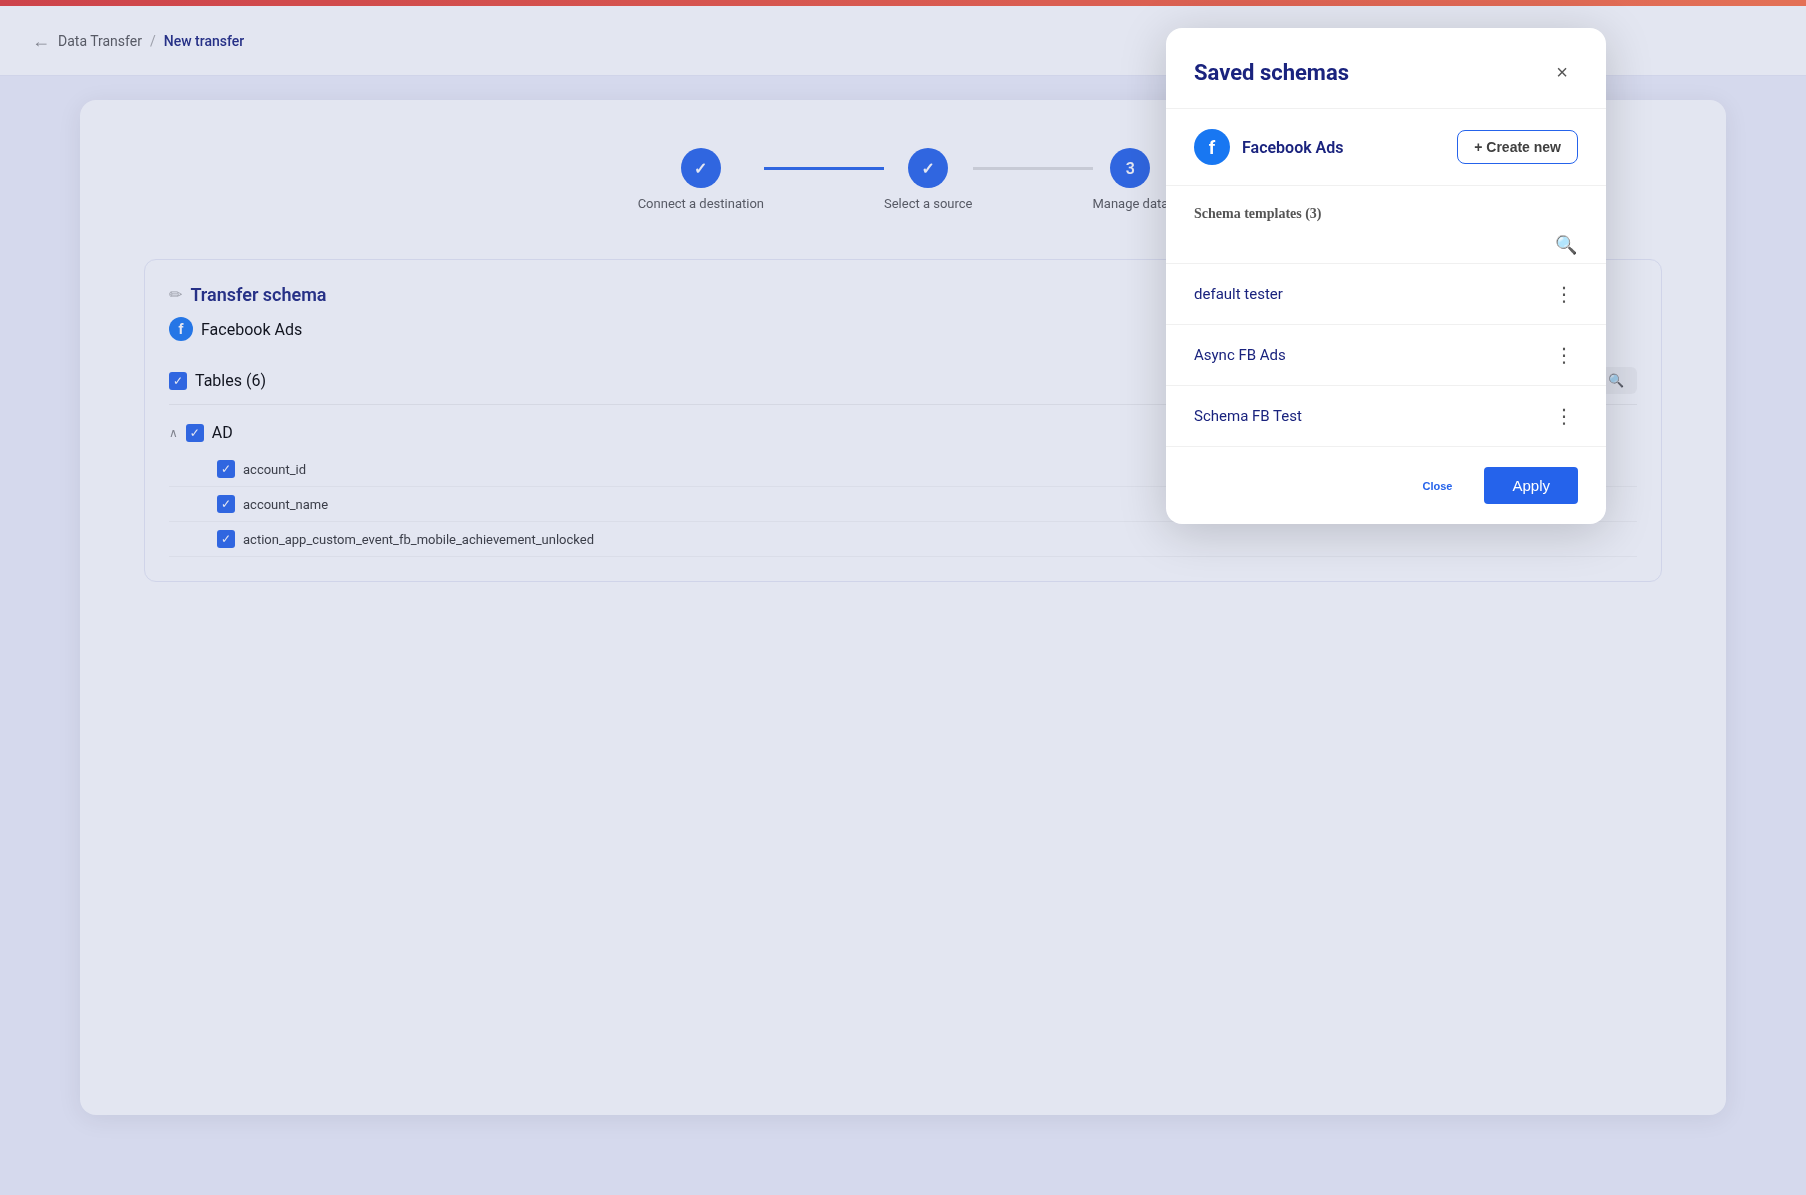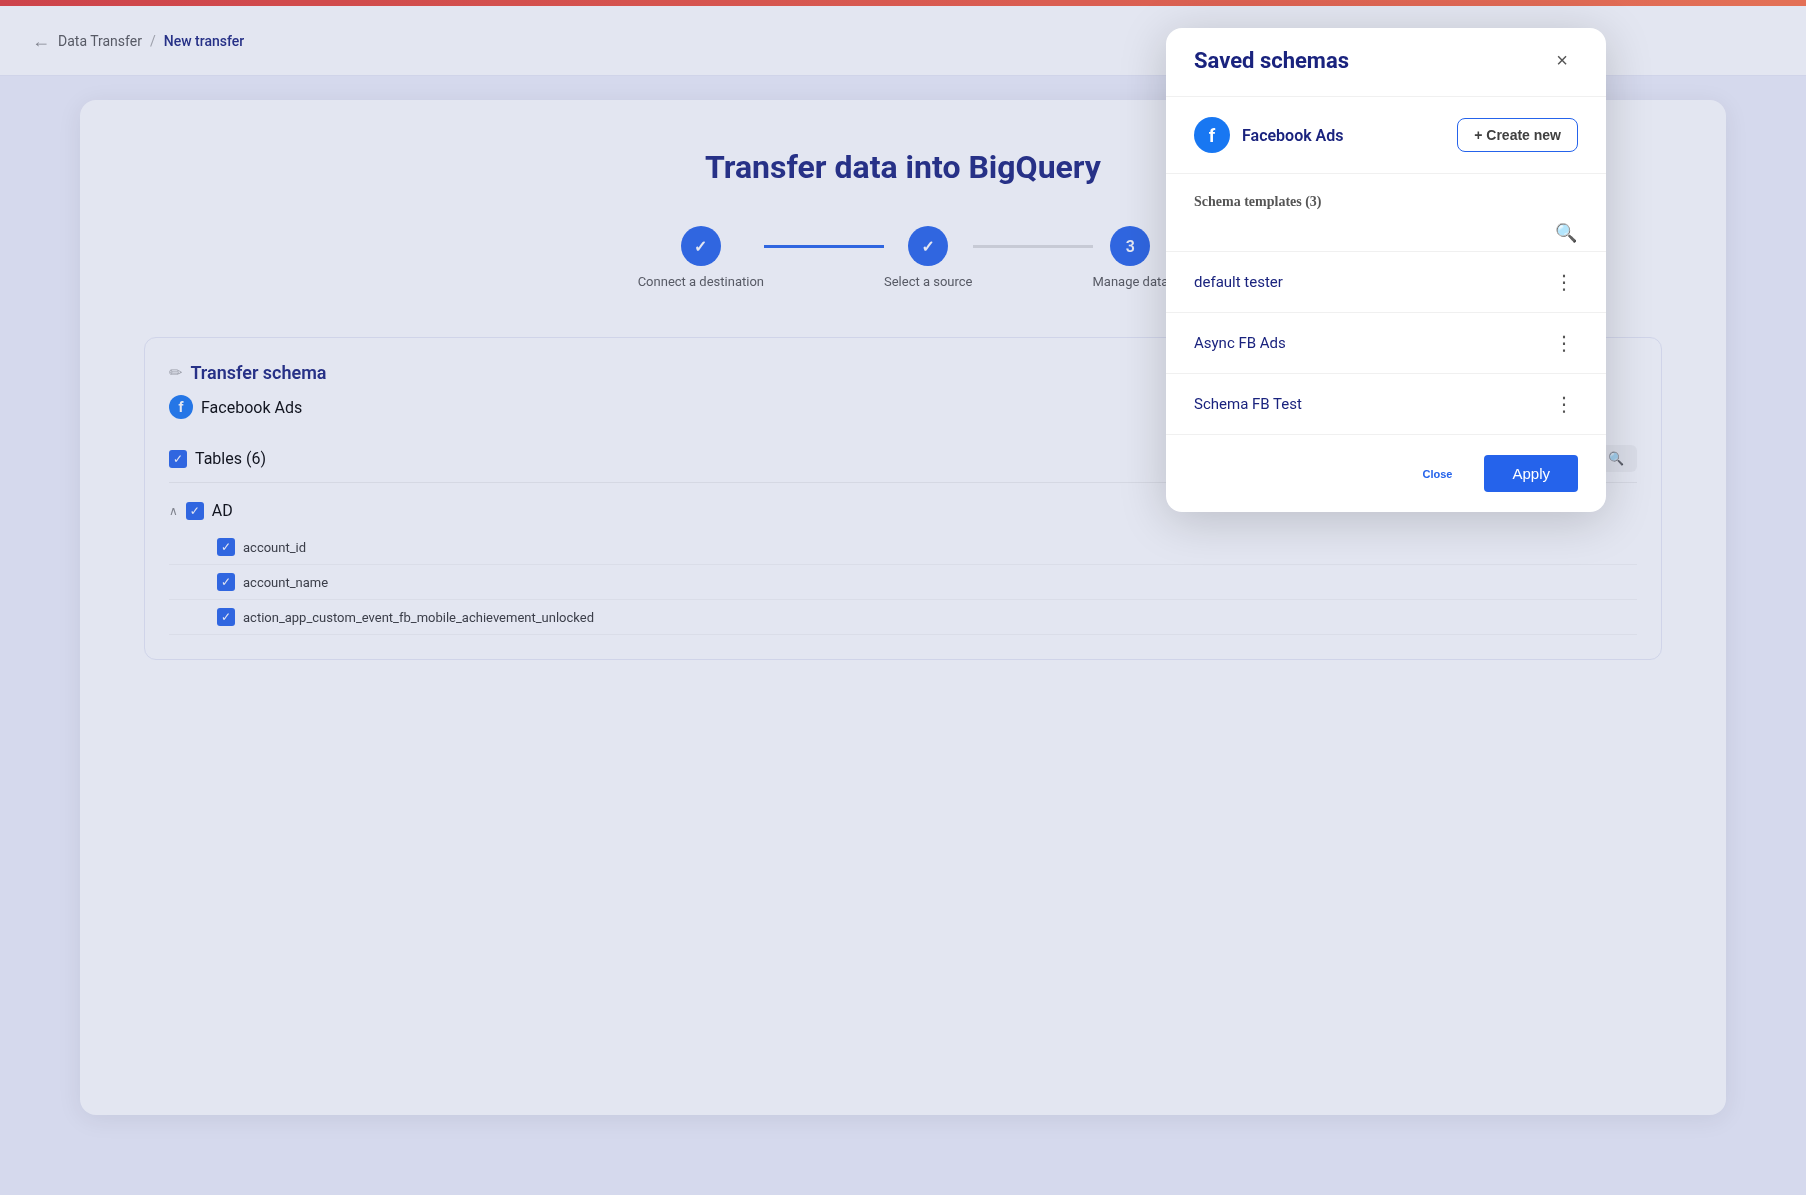--- a/index.html
+++ b/index.html
@@ -282,21 +282,21 @@
       border-radius: 16px;
       box-shadow: 0 8px 48px rgba(0,0,0,0.18);
       z-index: 30;
       overflow: hidden;
     }
 
     .modal-header {
       display: flex;
       align-items: center;
       justify-content: space-between;
-      padding: 16px 28px 20px;
+      padding: 28px 28px 20px;
       border-bottom: 1px solid #f0f0f0;
     }
 
     .modal-title {
       font-size: 22px;
       font-weight: 700;
       color: #1a237e;
     }
 
     .modal-close {
@@ -446,21 +446,20 @@
   <div class="breadcrumb">
     <span class="breadcrumb-arrow">←</span>
     <span>Data Transfer</span>
     <span class="breadcrumb-sep">/</span>
     <span class="breadcrumb-current">New transfer</span>
   </div>
 </div>
 
 <div class="main-card">
   <div class="card-inner">
-    <h1 class="page-title">Transfer data into BigQuery</h1>
 
     <div class="stepper">
       <div class="step">
         <div class="step-circle completed">
           <span>✓</span>
         </div>
         <div class="step-label">Connect a destination</div>
       </div>
       <div class="step-connector completed"></div>
       <div class="step">

